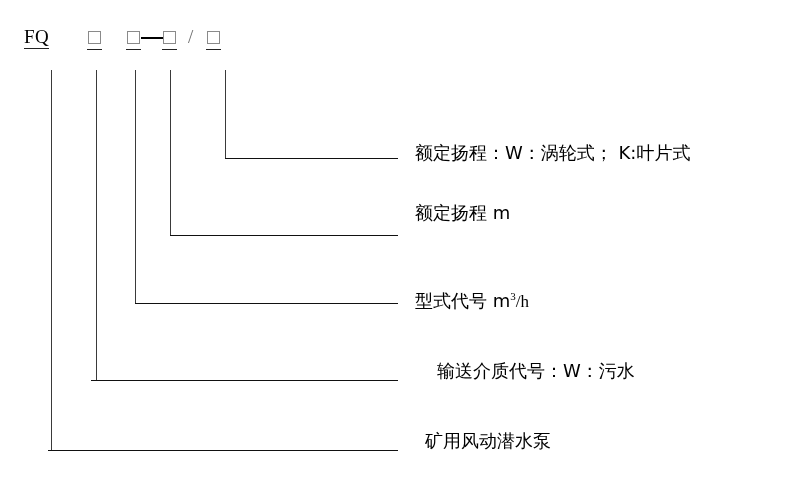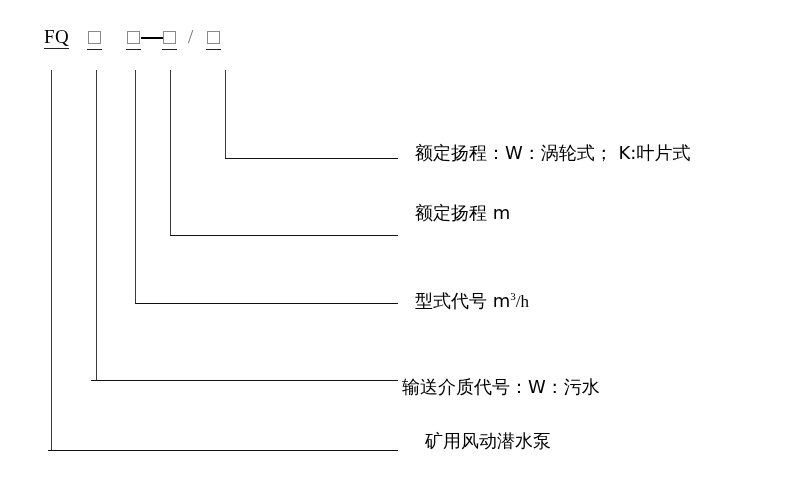--- a/index.html
+++ b/index.html
@@ -92,21 +92,21 @@
     vertical-align: super;
   }
 </style>
 </head>
 <body>
 
 <div id="diagram">
 
   <div class="code-row">
 
-    <span class="code-prefix" style="left:44px; top:27px;">FQ</span>
+    <span class="code-prefix" style="left:24px; top:27px;">FQ</span>
 
     <span class="code-box" style="left:88px; top:31px;"></span>
     <span class="code-box-underline" style="left:87px; top:49px;"></span>
 
     <span class="code-box" style="left:127px; top:31px;"></span>
     <span class="code-box-underline" style="left:126px; top:49px;"></span>
 
     <span class="code-dash" style="left:141px; top:37px; width:22px;"></span>
 
     <span class="code-box" style="left:163px; top:31px;"></span>
@@ -138,21 +138,21 @@
   </div>
 
   <div class="label" style="left:415px; top:202px;text-align:right;">
     <span class="cn">额定扬程 m</span>
   </div>
 
   <div class="label" style="left:415px; top:285px;">
     <span class="cn">型式代号 m</span><span class="sup">3</span><span class="lat">/h</span>
   </div>
 
-  <div class="label" style="left:402px; top:360px;margin-top:16px;">
+  <div class="label" style="left:437px; top:360px;">
     <span class="cn">输送介质代号：W：污水</span>
   </div>
 
   <div class="label" style="left:415px; top:430px;margin-left:10px;">
     <span class="cn">矿用风动潜水泵</span>
   </div>
 
 </div>
 
 </body></html>

